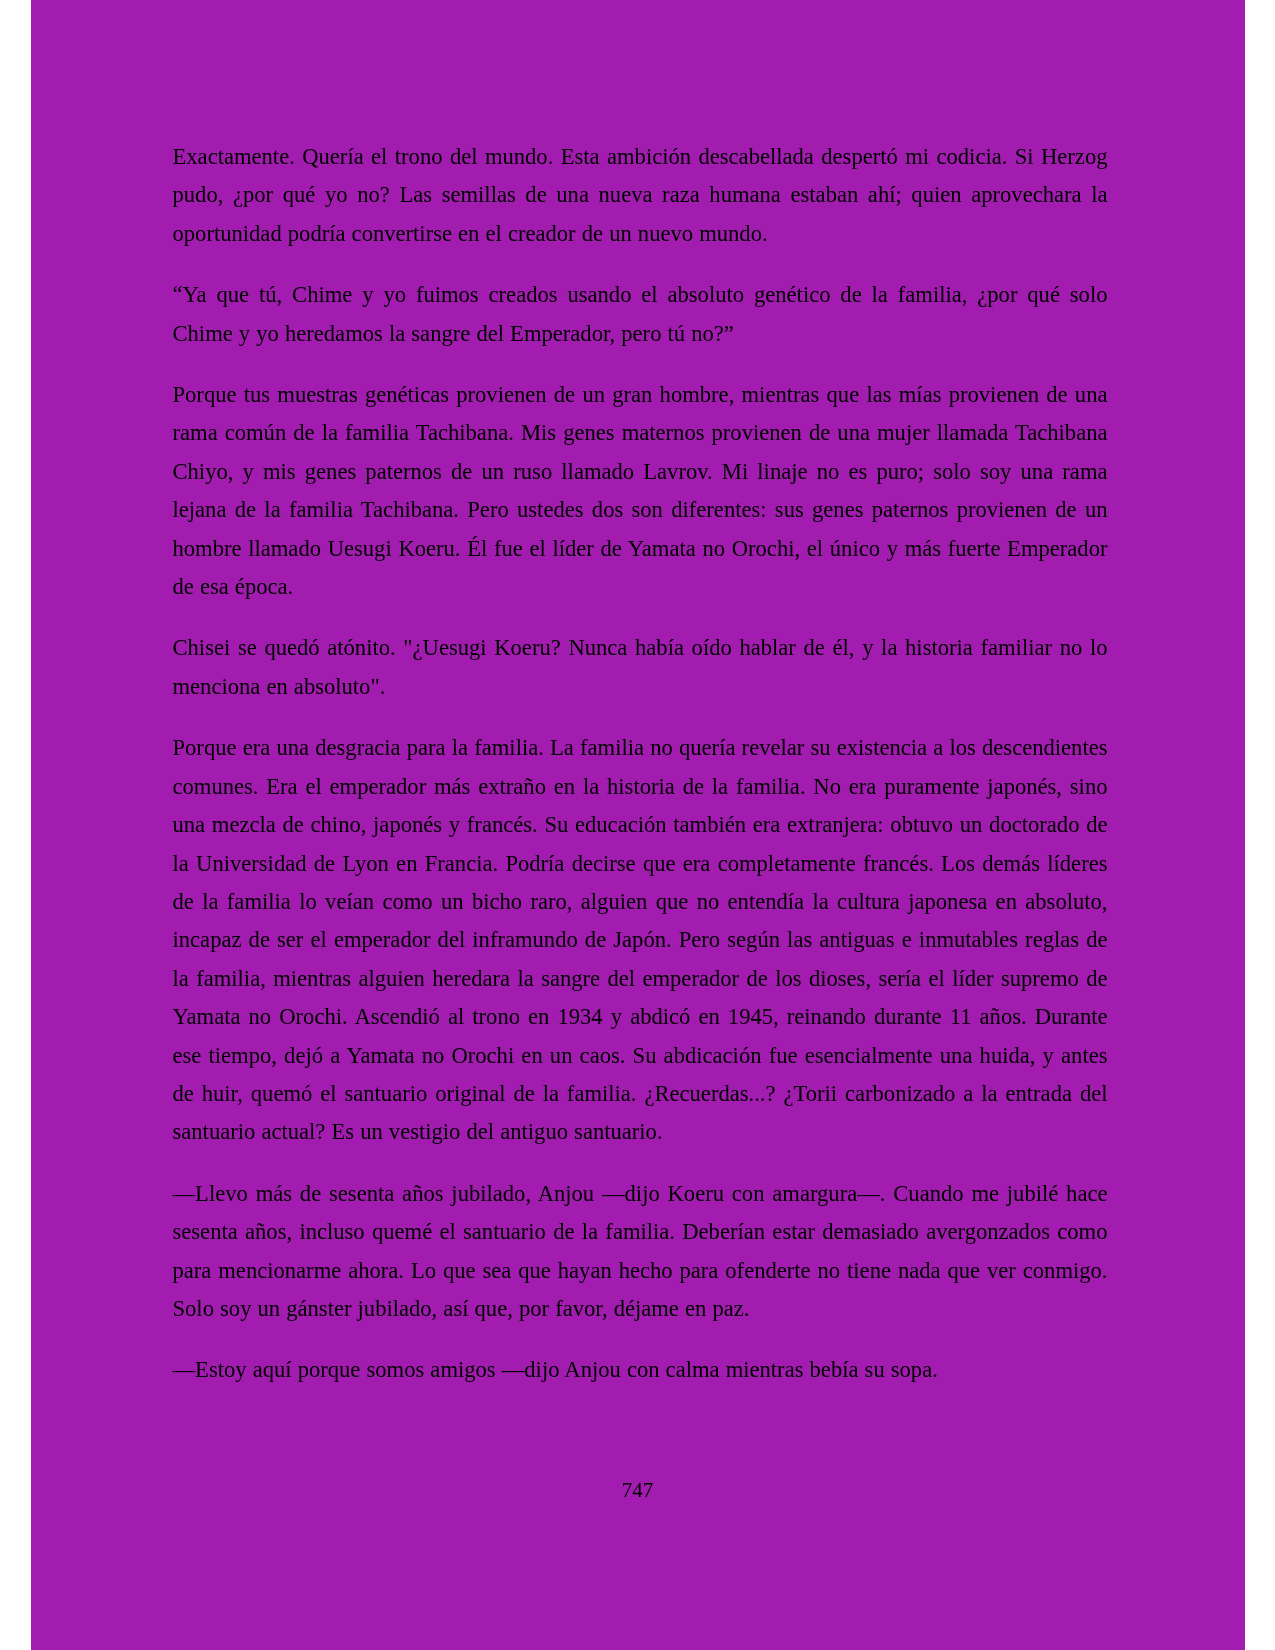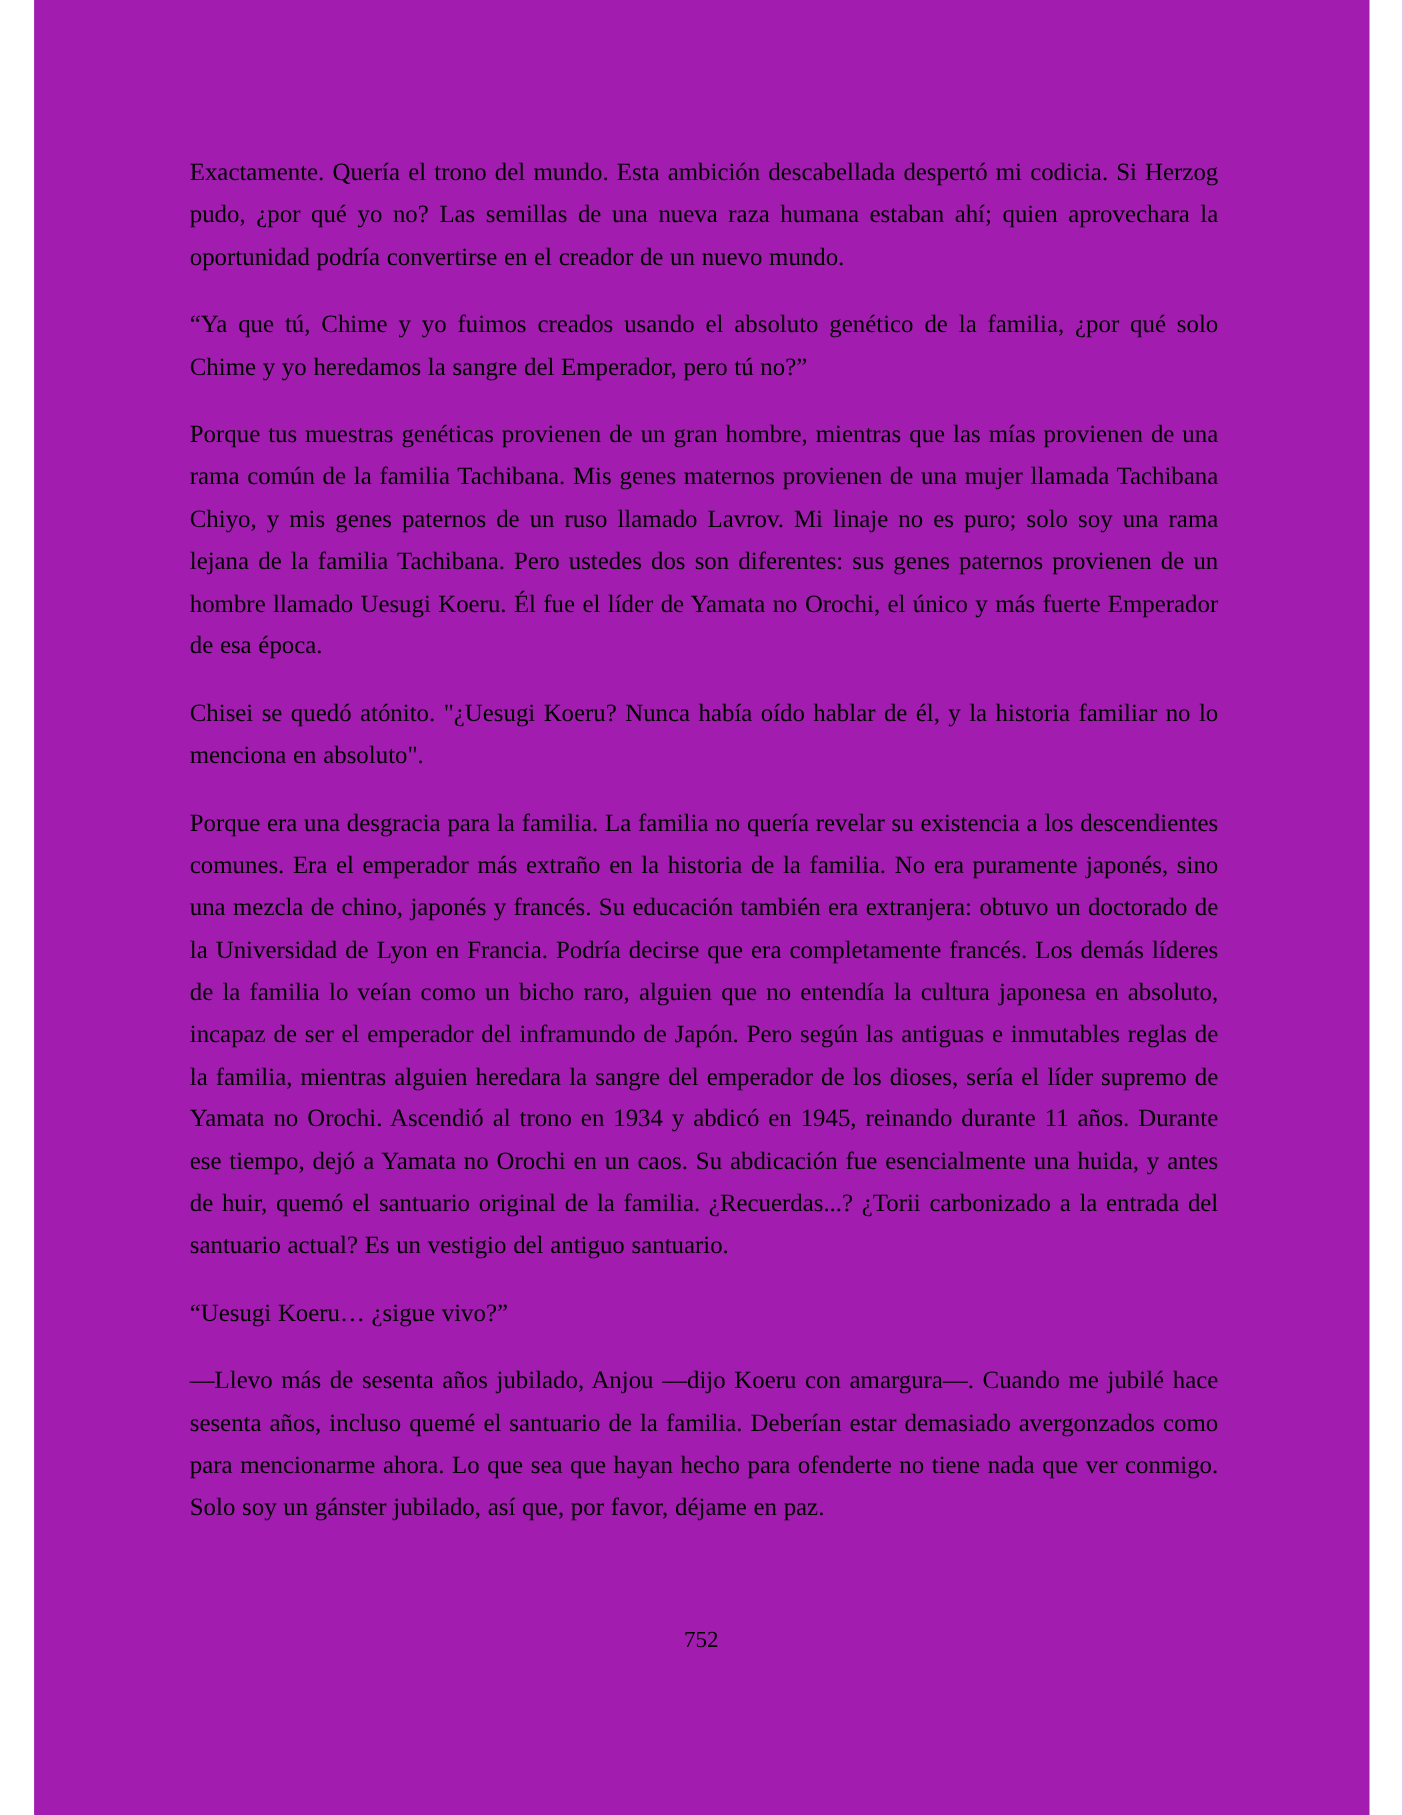--- a/index.html
+++ b/index.html
@@ -52,19 +52,19 @@
 <body>
 
 <div class="page">
 
   <div class="text-column">
     <p class="para">Exactamente. Quería el trono del mundo. Esta ambición descabellada despertó mi codicia. Si Herzog pudo, ¿por qué yo no? Las semillas de una nueva raza humana estaban ahí; quien aprovechara la oportunidad podría convertirse en el creador de un nuevo mundo.</p>
     <p class="para">“Ya que tú, Chime y yo fuimos creados usando el absoluto genético de la familia, ¿por qué solo Chime y yo heredamos la sangre del Emperador, pero tú no?”</p>
     <p class="para">Porque tus muestras genéticas provienen de un gran hombre, mientras que las mías provienen de una rama común de la familia Tachibana. Mis genes maternos provienen de una mujer llamada Tachibana Chiyo, y mis genes paternos de un ruso llamado Lavrov. Mi linaje no es puro; solo soy una rama lejana de la familia Tachibana. Pero ustedes dos son diferentes: sus genes paternos provienen de un hombre llamado Uesugi Koeru. Él fue el líder de Yamata no Orochi, el único y más fuerte Emperador de esa época.</p>
     <p class="para">Chisei se quedó atónito. "¿Uesugi Koeru? Nunca había oído hablar de él, y la historia familiar no lo menciona en absoluto".</p>
     <p class="para">Porque era una desgracia para la familia. La familia no quería revelar su existencia a los descendientes comunes. Era el emperador más extraño en la historia de la familia. No era puramente japonés, sino una mezcla de chino, japonés y francés. Su educación también era extranjera: obtuvo un doctorado de la Universidad de Lyon en Francia. Podría decirse que era completamente francés. Los demás líderes de la familia lo veían como un bicho raro, alguien que no entendía la cultura japonesa en absoluto, incapaz de ser el emperador del inframundo de Japón. Pero según las antiguas e inmutables reglas de la familia, mientras alguien heredara la sangre del emperador de los dioses, sería el líder supremo de Yamata no Orochi. Ascendió al trono en 1934 y abdicó en 1945, reinando durante 11 años. Durante ese tiempo, dejó a Yamata no Orochi en un caos. Su abdicación fue esencialmente una huida, y antes de huir, quemó el santuario original de la familia. ¿Recuerdas...? ¿Torii carbonizado a la entrada del santuario actual? Es un vestigio del antiguo santuario.</p>
-    <p class="para">“Uesugi Koeru… ¿sigue vivo?”</p>
     <p class="para">—Llevo más de sesenta años jubilado, Anjou —dijo Koeru con amargura—. Cuando me jubilé hace sesenta años, incluso quemé el santuario de la familia. Deberían estar demasiado avergonzados como para mencionarme ahora. Lo que sea que hayan hecho para ofenderte no tiene nada que ver conmigo. Solo soy un gánster jubilado, así que, por favor, déjame en paz.</p>
+    <p class="para last">—Estoy aquí porque somos amigos —dijo Anjou con calma mientras bebía su sopa.</p>
   </div>
 
-  <div class="page-number">752</div>
+  <div class="page-number">747</div>
 
 </div>
 
 </body></html>

